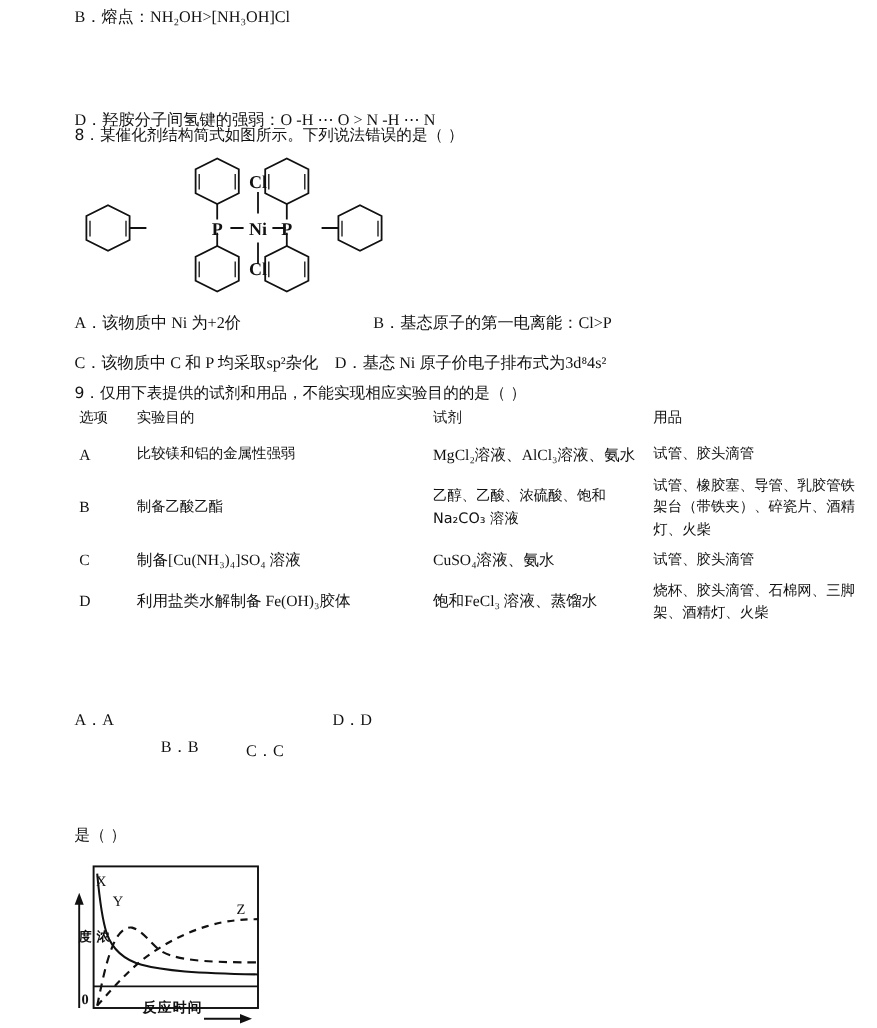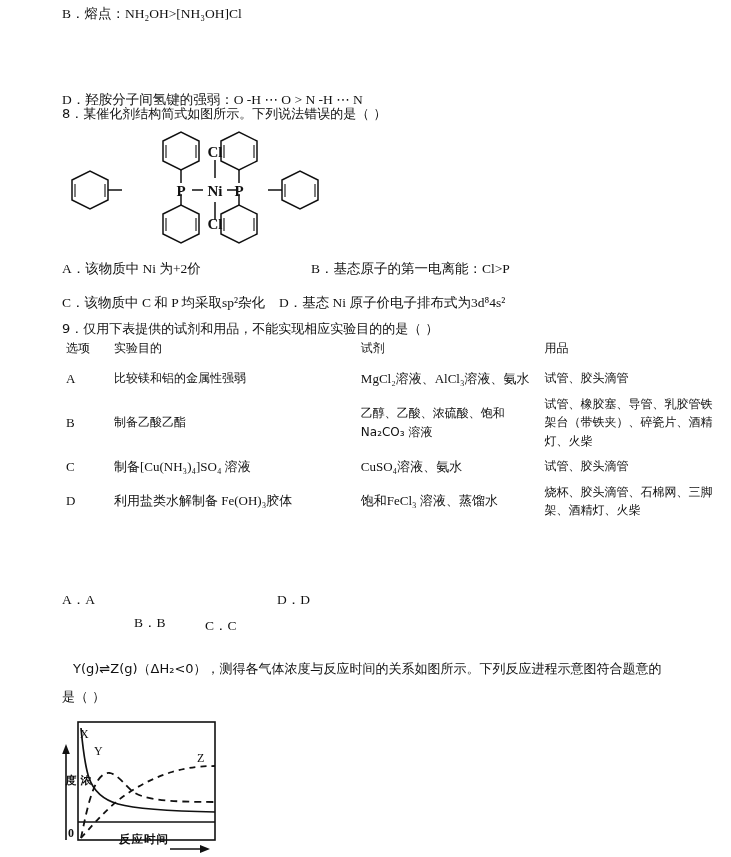--- a/index.html
+++ b/index.html
@@ -210,21 +210,20 @@
         <td class="col-item">烧杯、胶头滴管、石棉网、三脚架、酒精灯、火柴</td>
       </tr>
     </tbody>
   </table>
 
   <div class="line" style="left:62px; top:592px;">A．A</div>
   <div class="line" style="left:134px; top:592px;margin-top:23px;">B．B</div>
   <div class="line" style="left:205px; top:592px;margin-top:26px;">C．C</div>
   <div class="line" style="left:277px; top:592px;">D．D</div>
 
-  <div class="line cn" style="left:73px; top:662px;">Y(g)⇌Z(g)（ΔH₂&lt;0），测得各气体浓度与反应时间的关系如图所示。下列反应进程示意图符合题意的</div>
   <div class="line cn" style="left:62px; top:690px;">是（     ）</div>
 
   <div id="chart-wrap">
     <svg width="270" height="140" viewBox="0 0 270 140">
 
       <rect x="18" y="6" width="137" height="118" fill="none" stroke="#111" stroke-width="1.6"></rect>
 
       <line x1="18" y1="106" x2="155" y2="106" stroke="#111" stroke-width="1.4"></line>
 
       <g stroke="#111" stroke-width="1.6" fill="#111">

